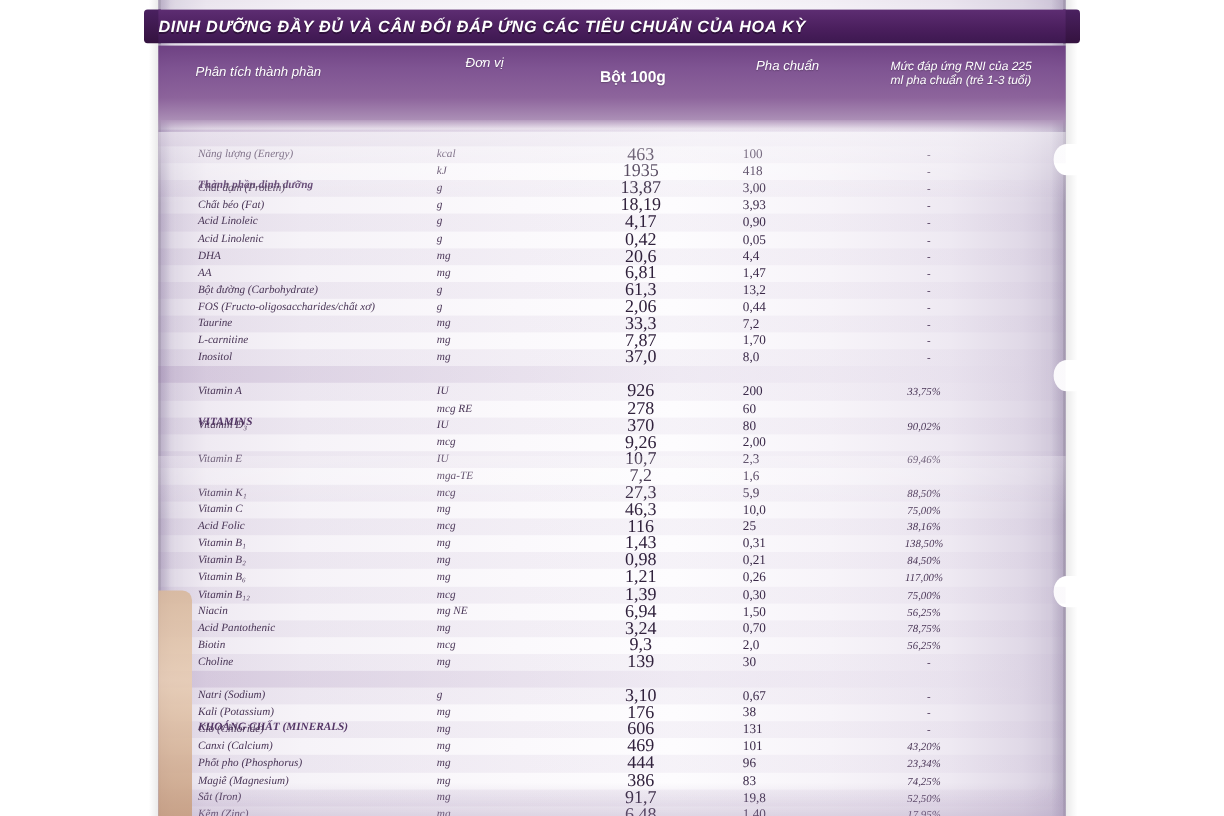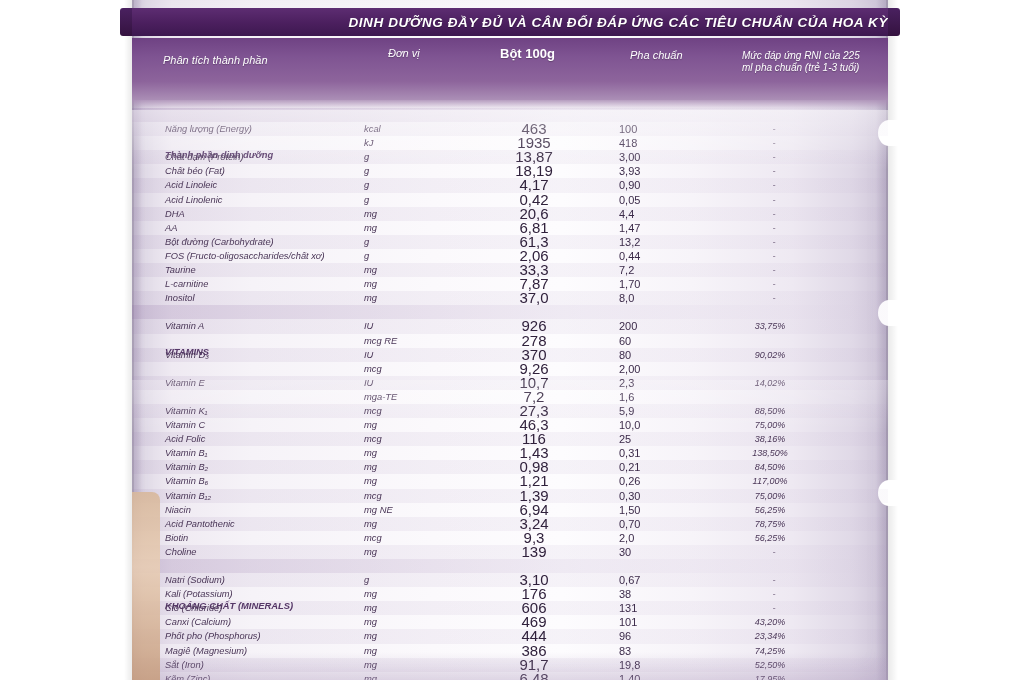--- a/index.html
+++ b/index.html
@@ -70,21 +70,21 @@
     width: 22px; height: 26px;
     background: #ffffff;
     border-radius: 50% 0 0 50%;
   }
   
   .banner {
     position: absolute;
     left: 132px; top: 8px;
     width: 756px; height: 28px;
     background: linear-gradient(to bottom, #5d2d72 0%, #4b1f5e 55%, #3d1850 100%);
-    display: flex; align-items: center; justify-content: flex-end;
+    display: flex; align-items: center; justify-content: flex-start;
     overflow: hidden;
   }
   .banner span {
     color: #ffffff;
     font-size: 13.5px;
     font-weight: bold;
     letter-spacing: 0.6px;
     white-space: nowrap;
     font-style: italic;
     text-shadow: 0 1px 0 rgba(0,0,0,0.35);
@@ -111,37 +111,38 @@
   .head-txt {
     position: absolute;
     color: #ffffff;
     font-size: 11px;
     font-style: italic;
     text-shadow: 0 1px 1px rgba(0,0,0,0.25);
     line-height: 1.22;
   }
   #h-analysis { left: 163px; top: 54px; }
   #h-unit     { left: 340px; top: 47px; margin-left: 48px; }
-  #h-powder   { left: 500px; top: 46px; font-weight: bold; font-style: normal; font-size: 13px;}
+  #h-powder   { left: 500px; top: 56px; font-weight: bold; font-style: normal; font-size: 13px;}
   #h-std      { left: 630px; top: 49px; }
   #h-rni      { left: 742px; top: 50px; width: 130px; font-size: 10px; }
 
   
   .tbl {
     position: absolute;
     left: 132px; top: 108px;
     width: 756px; height: 572px;
     font-size: 9.4px;
     color: #3a2a46;
   }
   .row {
     position: relative;
     height: 14.1px;
     line-height: 14.1px;
     white-space: nowrap;
+    font-family: Liberation Serif, serif;
   }
   .row .c-name {
     position: absolute; left: 33px; top: 0;
     font-style: italic;
     color: #4a3657;
     font-size: 9.3px;
   }
   .row .c-unit {
     position: absolute; left: 232px; top: 0;
     width: 60px; text-align: left;
@@ -364,21 +365,21 @@
         <div class="c-unit">mcg</div>
         <div class="c-powder">9,26</div>
         <div class="c-std">2,00</div>
         <div class="c-rni"></div>
       </div>
       <div class="row zebra">
         <div class="c-name">Vitamin E</div>
         <div class="c-unit">IU</div>
         <div class="c-powder">10,7</div>
         <div class="c-std">2,3</div>
-        <div class="c-rni">14,02%</div>
+        <div class="c-rni">69,46%</div>
       </div>
       <div class="row">
         <div class="c-name"></div>
         <div class="c-unit">mga-TE</div>
         <div class="c-powder">7,2</div>
         <div class="c-std">1,6</div>
         <div class="c-rni"></div>
       </div>
       <div class="row zebra">
         <div class="c-name">Vitamin K₁</div>

